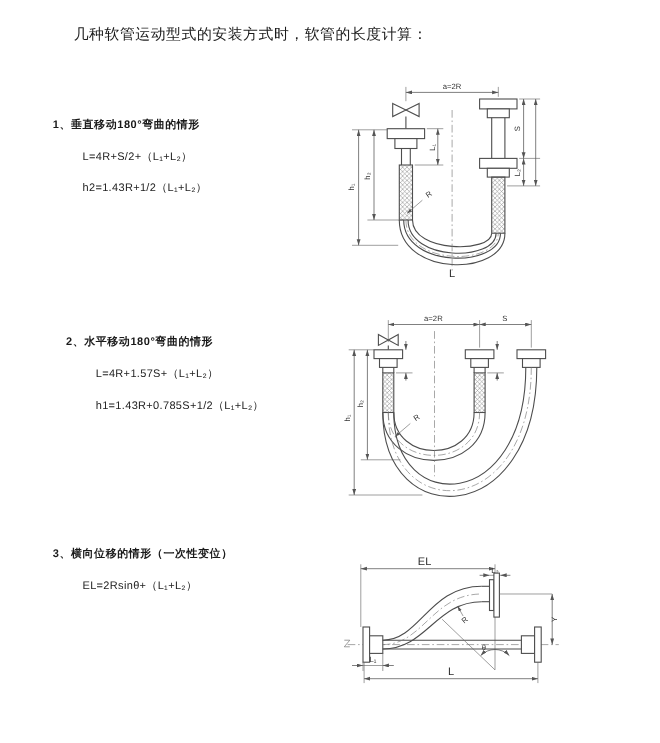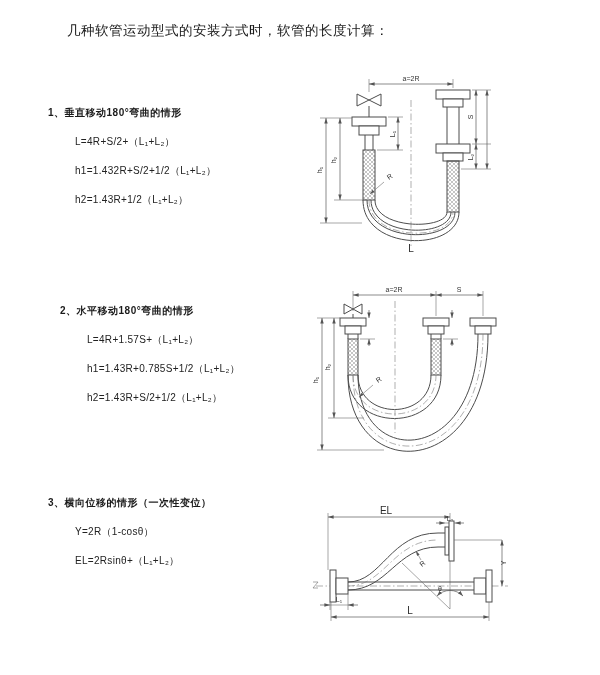--- a/index.html
+++ b/index.html
@@ -27,34 +27,31 @@
   .lbl-big{font-family:"Liberation Sans","DejaVu Sans",sans-serif;font-size:10px;fill:#2a2a2a;}
 </style>
 </head>
 <body>
 
 <div class="abs title">几种软管运动型式的安装方式时，软管的长度计算：</div>
 
 <div class="section" style="left:48px;top:106px">
   <div class="heading">1、垂直移动180°弯曲的情形</div>
   <div class="formula">L=4R+S/2+（L₁+L₂）</div>
-  <div class="formula">h1=1.432R+S/2+1/2（L₁+L₂）</div>
   <div class="formula">h2=1.43R+1/2（L₁+L₂）</div>
 </div>
 
 <div class="section" style="left:60px;top:304px">
   <div class="heading">2、水平移动180°弯曲的情形</div>
   <div class="formula">L=4R+1.57S+（L₁+L₂）</div>
   <div class="formula">h1=1.43R+0.785S+1/2（L₁+L₂）</div>
-  <div class="formula">h2=1.43R+S/2+1/2（L₁+L₂）</div>
 </div>
 
 <div class="section" style="left:48px;top:496px">
   <div class="heading">3、横向位移的情形（一次性变位）</div>
-  <div class="formula">Y=2R（1-cosθ）</div>
   <div class="formula">EL=2Rsinθ+（L₁+L₂）</div>
 </div>
 
 <svg style="left:310px;top:72px" width="195" height="185" viewBox="0 0 195 185">
   <defs>
     <marker id="d1a" markerWidth="9" markerHeight="6" refX="8" refY="2.5" orient="auto-start-reverse">
       <path d="M0,0 L8,2.5 L0,5 z" fill="#555"></path>
     </marker>
     <pattern id="d1h" width="4" height="4" patternUnits="userSpaceOnUse">
       <path d="M0,4 L4,0 M0,0 L4,4" stroke="#8a8a8a" stroke-width="0.5"></path>

